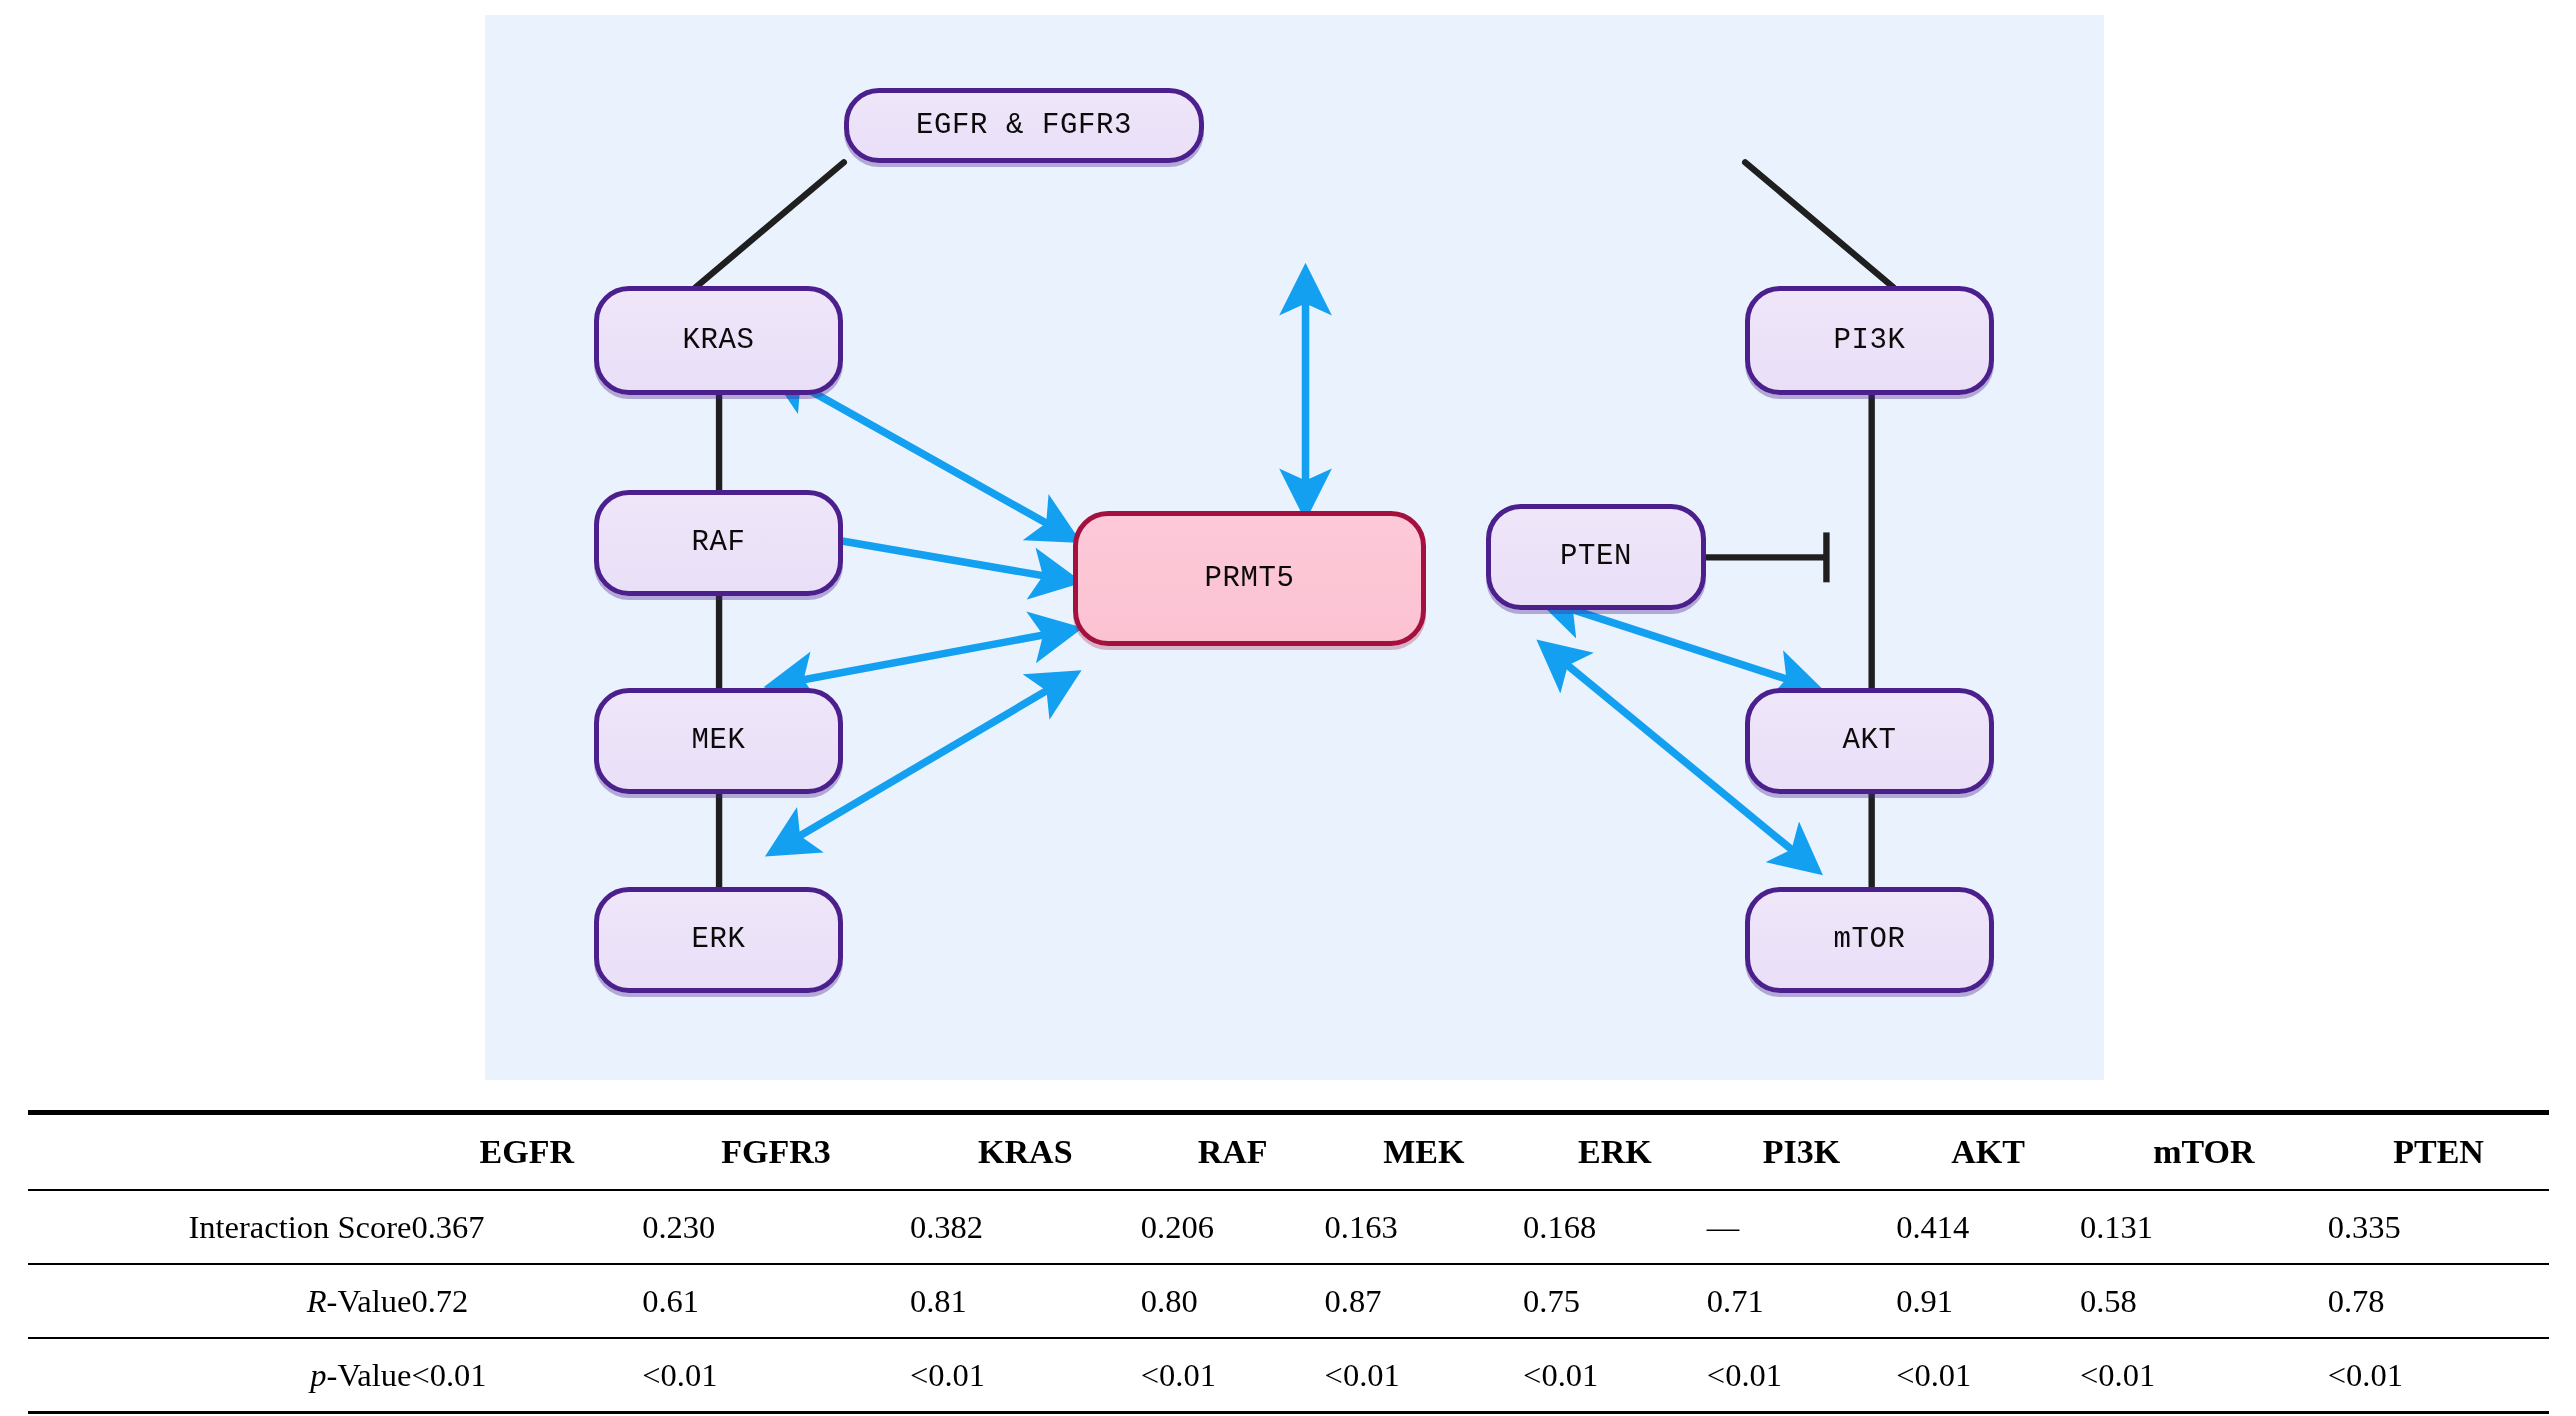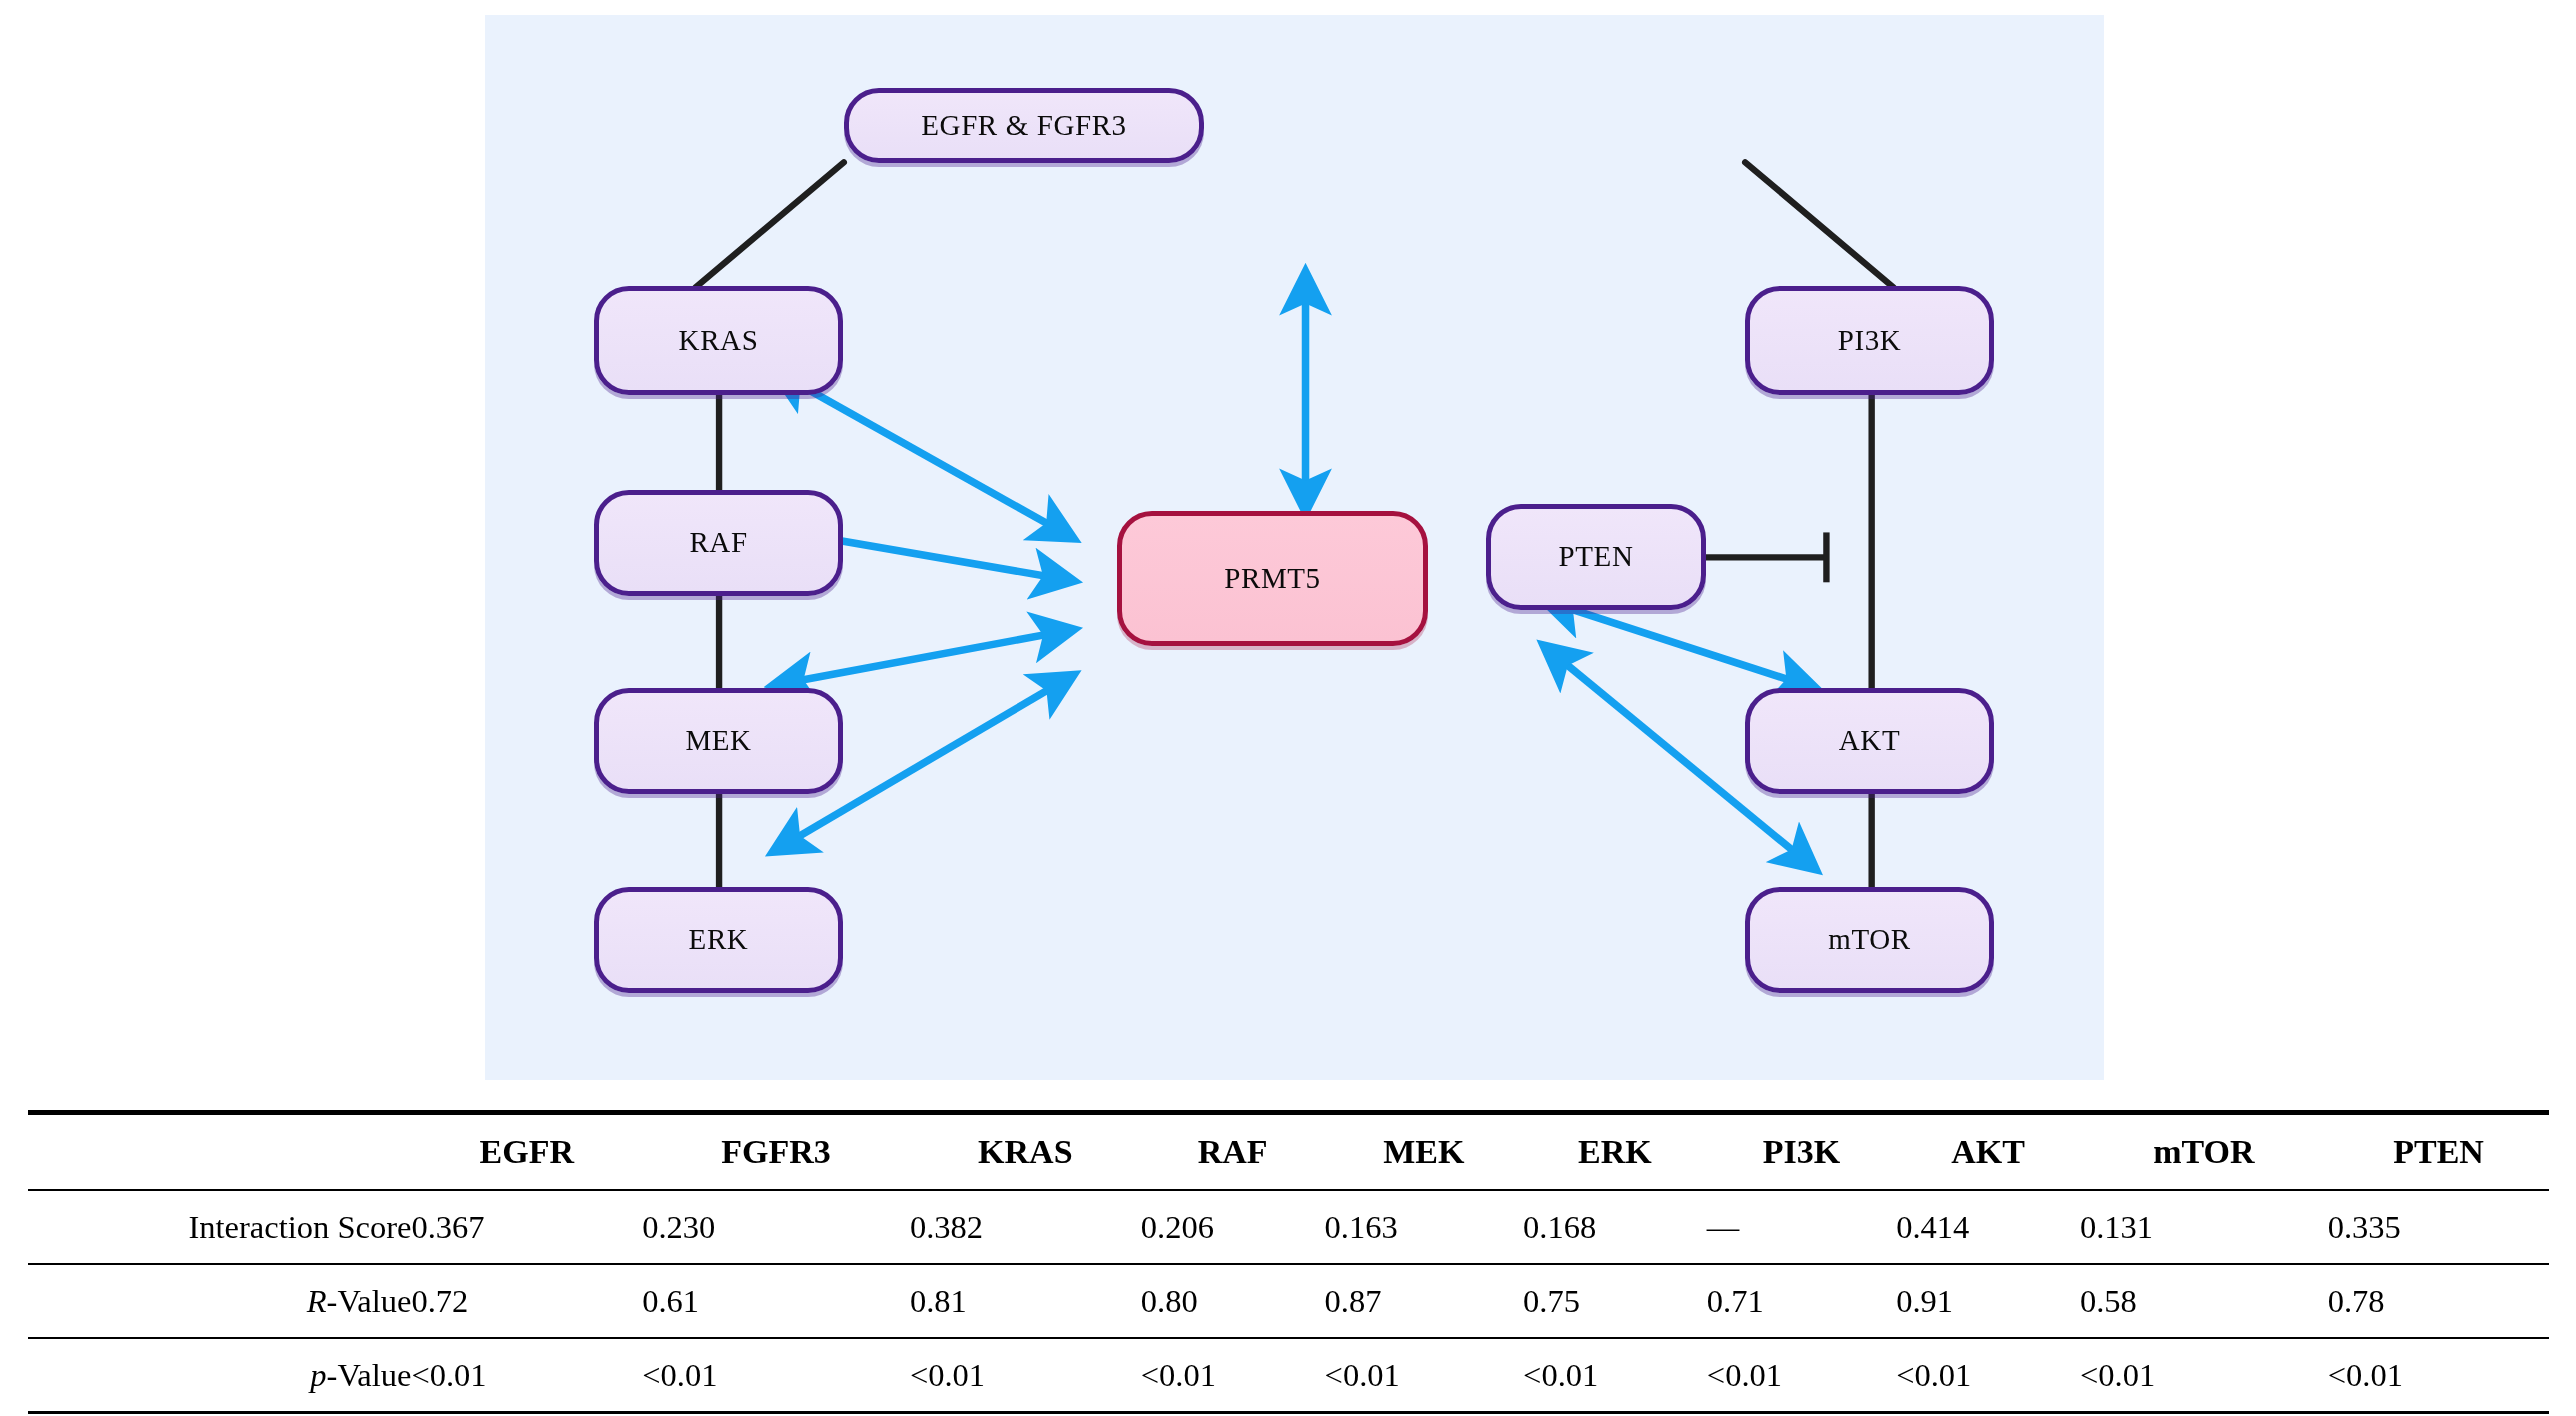--- a/index.html
+++ b/index.html
@@ -13,21 +13,21 @@
   #diagram-svg{position:absolute;left:0;top:0;width:1619px;height:1065px;display:block;}
 
   .node{
     position:absolute;
     background:linear-gradient(180deg,#f0e6fa 0%,#e9dff7 100%);
     border:5.2px solid #4b1f8c;
     border-radius:35px;
     box-sizing:border-box;
     display:flex;align-items:center;justify-content:center;
     color:#0b0b0b;
-    font-family:Liberation Serif, serif;
+    font-family:Liberation Mono, monospace;
     font-size:29px;
     letter-spacing:0.6px;
     box-shadow:0 4.1px 0 rgba(75,31,140,.35);
     text-align:center;
   }
   .node.central{
     background:linear-gradient(180deg,#fdc9d8 0%,#fbc2d2 100%);
     border-color:#a5113f;
     box-shadow:0 4.1px 0 rgba(165,17,63,.28);
   }
@@ -107,21 +107,21 @@
   </div>
 
   <div class="node" style="left:109px;top:673px;width:249px;height:106px;">
     <span>MEK</span>
   </div>
 
   <div class="node" style="left:109px;top:872px;width:249px;height:106px;">
     <span>ERK</span>
   </div>
 
-  <div class="node central" style="left:588px;top:496px;width:311px;height:135px;margin-left:44px;">
+  <div class="node central" style="left:588px;top:496px;width:353px;height:135px;">
     <span>PRMT5</span>
   </div>
 
   <div class="node" style="left:1260px;top:271px;width:249px;height:109px;">
     <span>PI3K</span>
   </div>
 
   <div class="node" style="left:1001px;top:489px;width:220px;height:106px;">
     <span>PTEN</span>
   </div>

